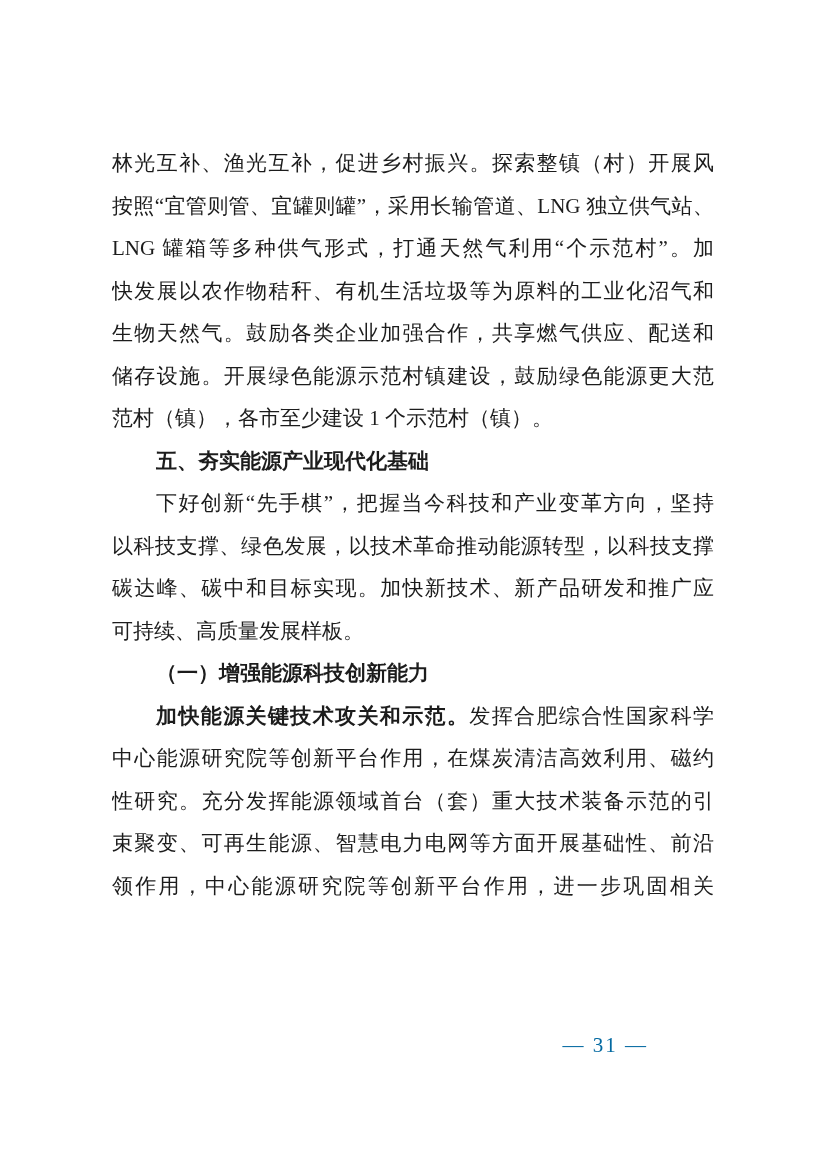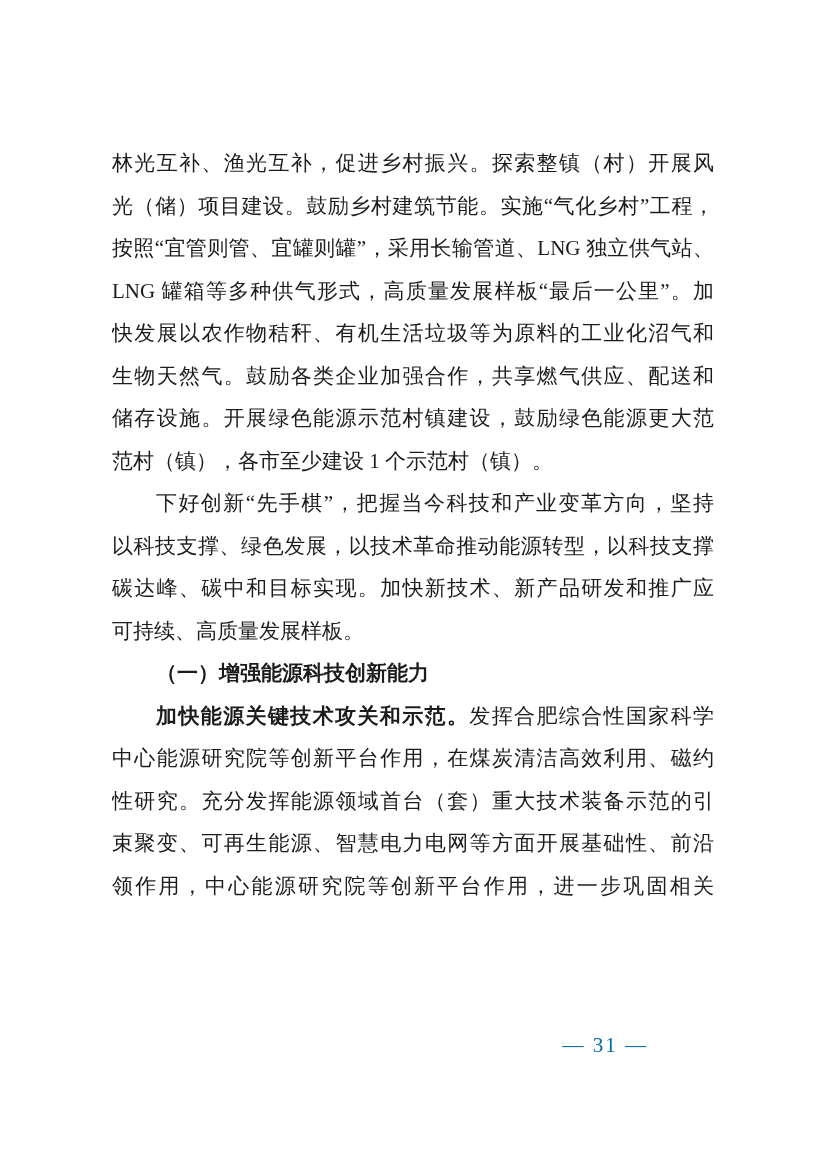--- a/index.html
+++ b/index.html
@@ -60,27 +60,27 @@
     letter-spacing: 2px;
     white-space: pre;
   }
 </style>
 </head>
 <body>
 
 <div class="page">
   <div class="text-block">
       <div class="line stretch">林光互补、渔光互补，促进乡村振兴。探索整镇（村）开展风</div>
-      <div class="line stretch">光（储）项目建设。鼓励乡村建筑节能。实施“气化乡村”工程，</div>
       <div class="line stretch">按照“宜管则管、宜罐则罐”，采用长输管道、LNG 独立供气站、</div>
-      <div class="line stretch">LNG 罐箱等多种供气形式，高质量发展样板“最后一公里”。加</div>
+      <div class="line stretch">LNG 罐箱等多种供气形式，打通天然气利用“个示范村”。加</div>
       <div class="line stretch">快发展以农作物秸秆、有机生活垃圾等为原料的工业化沼气和</div>
       <div class="line stretch">生物天然气。鼓励各类企业加强合作，共享燃气供应、配送和</div>
       <div class="line stretch">储存设施。开展绿色能源示范村镇建设，鼓励绿色能源更大范</div>
       <div class="line">范村（镇），各市至少建设 1 个示范村（镇）。</div>
+      <div class="line indent heading">五、夯实能源产业现代化基础</div>
       <div class="line stretch indent">下好创新“先手棋”，把握当今科技和产业变革方向，坚持</div>
       <div class="line stretch">以科技支撑、绿色发展，以技术革命推动能源转型，以科技支撑</div>
       <div class="line stretch">碳达峰、碳中和目标实现。加快新技术、新产品研发和推广应</div>
       <div class="line">可持续、高质量发展样板。</div>
       <div class="line indent subheading">（一）增强能源科技创新能力</div>
       <div class="line stretch indent"><span class="lead-bold">加快能源关键技术攻关和示范。</span><span>发挥合肥综合性国家科学</span></div>
       <div class="line stretch">中心能源研究院等创新平台作用，在煤炭清洁高效利用、磁约</div>
       <div class="line stretch">性研究。充分发挥能源领域首台（套）重大技术装备示范的引</div>
       <div class="line stretch">束聚变、可再生能源、智慧电力电网等方面开展基础性、前沿</div>
       <div class="line stretch">领作用，中心能源研究院等创新平台作用，进一步巩固相关</div>

